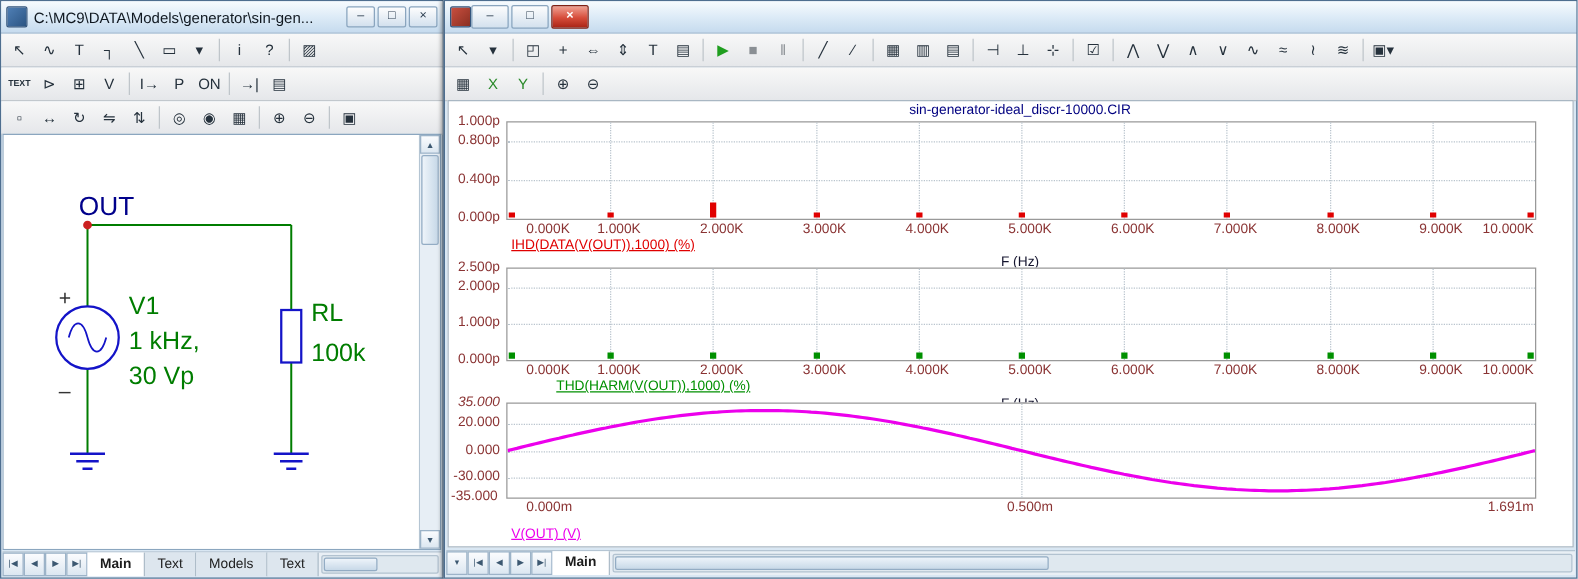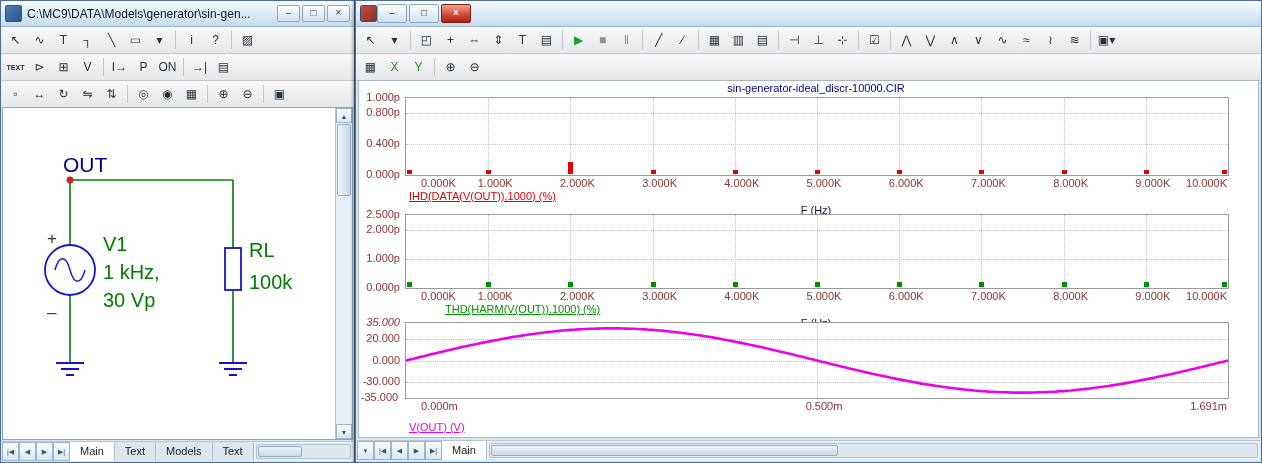--- a/index.html
+++ b/index.html
@@ -37,21 +37,21 @@
   .scroll-arrow{height:15px;font-size:7px;text-align:center;line-height:15px;
     background:linear-gradient(#fbfcfe,#dce7f1);border:1px solid #9cb3c8;color:#3c5871;box-sizing:border-box;}
   .vthumb{height:70px;margin:1px;background:linear-gradient(90deg,#eef4fa,#c8d9e8);border:1px solid #93acc4;border-radius:2px;}
   .vfill{flex:1;}
 
   .tabbar{position:absolute;left:1px;right:1px;bottom:1px;height:20px;background:#e9eff5;
     display:flex;align-items:stretch;border-top:1px solid #b5c5d3;font-size:11px;box-sizing:border-box;}
   .navbtn{width:17px;text-align:center;line-height:18px;font-size:7px;flex:0 0 auto;
     border:1px solid #9cb3c8;background:linear-gradient(#fbfcfe,#dce7f1);color:#3c5871;box-sizing:border-box;}
   .tab{padding:0 10px;line-height:18px;border-right:1px solid #aebdc9;color:#1c1c1c;background:#dde6ee;white-space:nowrap;}
-  .tab.active{background:#ffffff;font-weight:normal;}
+  .tab.active{background:#ffffff;font-weight:bold;}
   .hscroll{flex:1;position:relative;background:#dfe8ef;border:1px solid #b2c2d0;margin:2px;border-radius:2px;}
   .hthumb{position:absolute;left:1px;top:1px;bottom:1px;width:45%;
     background:linear-gradient(#eef4fa,#c8d9e8);border:1px solid #93acc4;border-radius:2px;}
 
   
   #plot-client{position:absolute;left:2px;right:2px;top:79px;height:358px;background:#ffffff;
     border:1px solid #a9b7c3;box-sizing:border-box;overflow:hidden;}
   .plot-title{position:absolute;font-size:11px;text-align:center;}
   .plot-box{position:absolute;border:1px solid #999;background:#fff;box-sizing:content-box;}
   .gridh{position:absolute;left:0;right:0;height:0;border-top:1px dotted #b9c4cd;}

